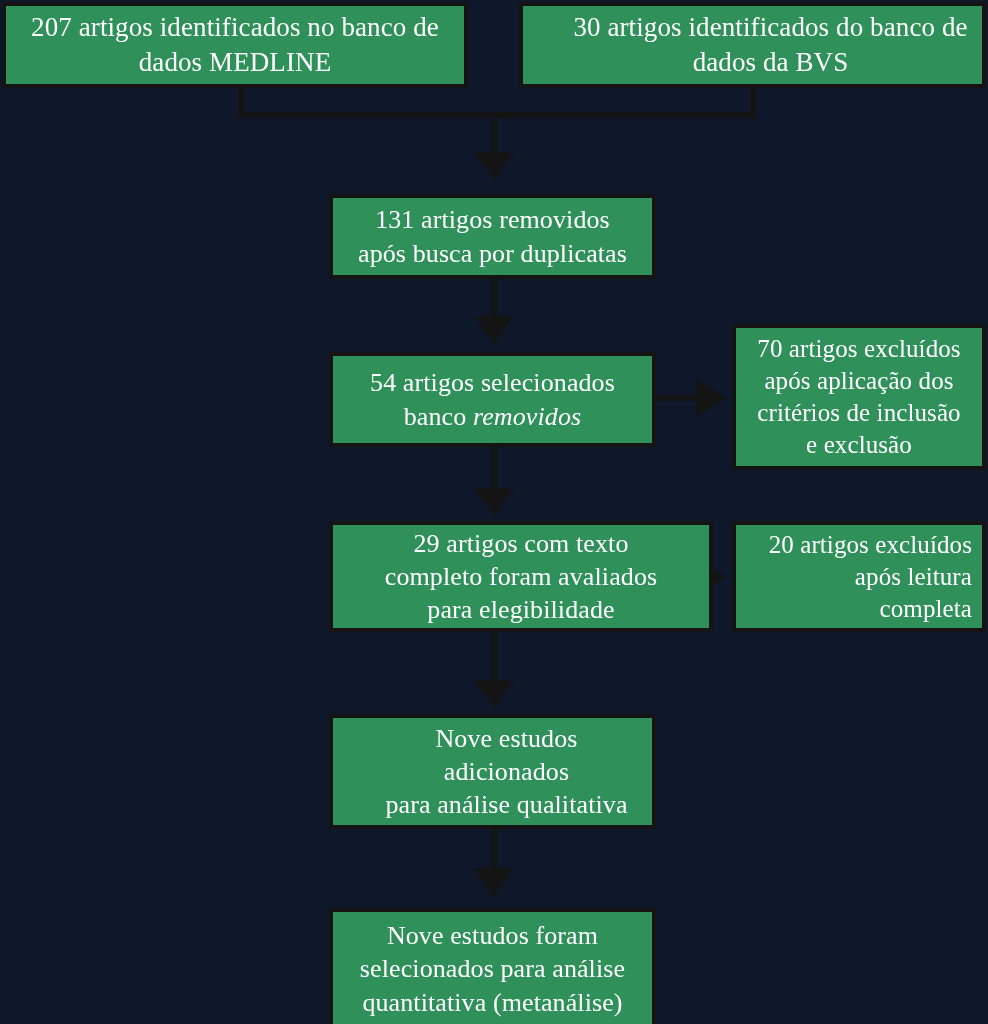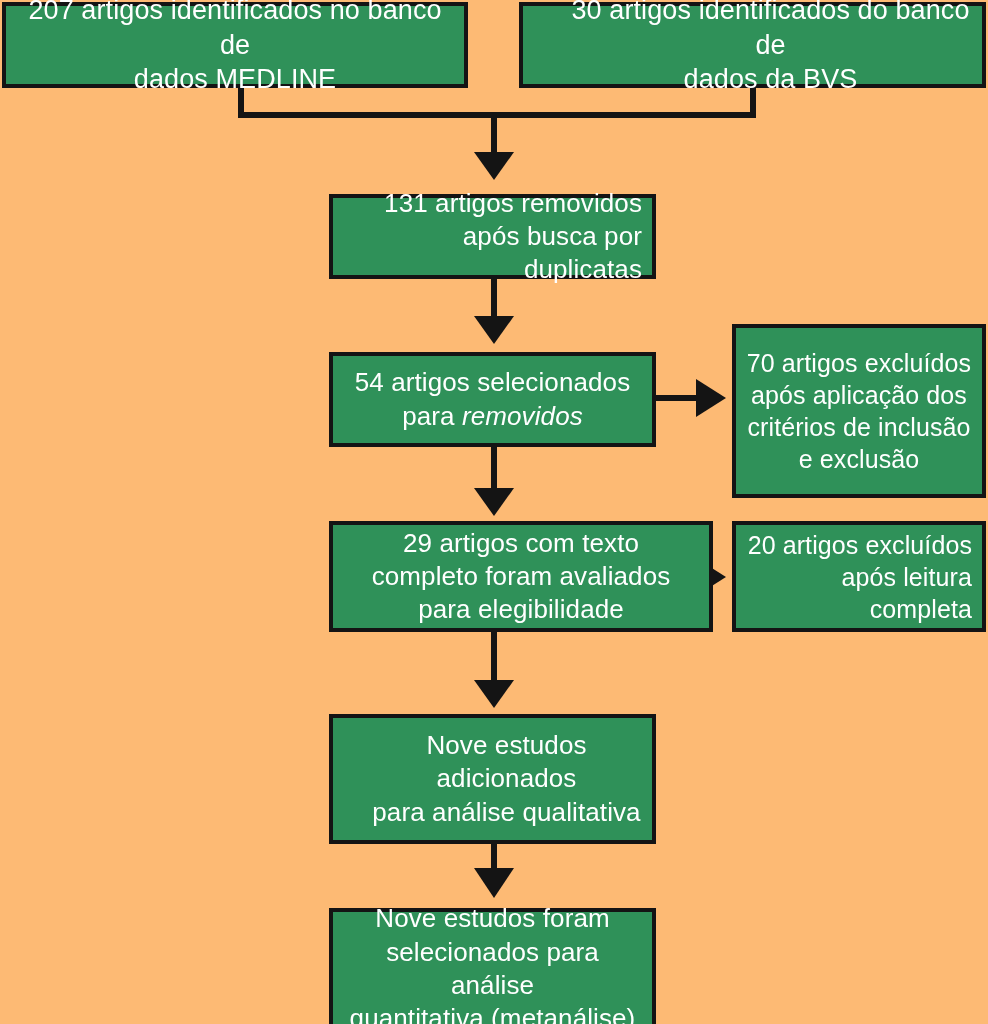--- a/index.html
+++ b/index.html
@@ -5,23 +5,23 @@
 <style>
   html, body {
     margin: 0;
     padding: 0;
     background: #ffffff;
   }
   #canvas {
     position: relative;
     width: 988px;
     height: 1024px;
-    background: #fdba74;
+    background: #0f172a;
     overflow: hidden;
-    font-family: Liberation Sans, sans-serif;
+    font-family: Liberation Serif, serif;
   }
   #connectors {
     position: absolute;
     left: 0;
     top: 0;
     width: 988px;
     height: 1024px;
     pointer-events: none;
   }
   .node {
@@ -89,49 +89,49 @@
   <div class="node" style="left:2px; top:2px; width:466px; height:86px;">
     <span class="label t-28">207 artigos identificados no banco de
 dados MEDLINE</span>
   </div>
 
   <div class="node" style="left:519px; top:2px; width:467px; height:86px;padding-left:36px;">
     <span class="label t-28">30 artigos identificados do banco de
 dados da BVS</span>
   </div>
 
-  <div class="node" style="left:329px; top:194px; width:327px; height:85px;text-align:right;">
+  <div class="node" style="left:329px; top:194px; width:327px; height:85px;">
     <span class="label t-27">131 artigos removidos
 após busca por duplicatas</span>
   </div>
 
   <div class="node" style="left:329px; top:352px; width:327px; height:95px;">
-    <span class="label t-27"><span>54 artigos selecionados</span><br><span>para </span><span class="ital">removidos</span></span>
+    <span class="label t-27"><span>54 artigos selecionados</span><br><span>banco </span><span class="ital">removidos</span></span>
   </div>
 
-  <div class="node" style="left:732px; top:324px; width:254px; height:174px;">
+  <div class="node" style="left:732px; top:324px; width:254px; height:146px;">
     <span class="label t-26">70 artigos excluídos
 após aplicação dos
 critérios de inclusão
 e exclusão</span>
   </div>
 
   <div class="node" style="left:329px; top:521px; width:384px; height:111px;">
     <span class="label t-27">29 artigos com texto
 completo foram avaliados
 para elegibilidade</span>
   </div>
 
   <div class="node" style="left:732px; top:521px; width:254px; height:111px;text-align:right;">
     <span class="label t-26">20 artigos excluídos
 após leitura
 completa</span>
   </div>
 
-  <div class="node" style="left:329px; top:714px; width:327px; height:130px;padding-left:28px;">
+  <div class="node" style="left:329px; top:714px; width:327px; height:115px;padding-left:28px;">
     <span class="label t-27">Nove estudos adicionados
 para análise qualitativa</span>
   </div>
 
   <div class="node" style="left:329px; top:908px; width:327px; height:122px;">
     <span class="label t-27">Nove estudos foram
 selecionados para análise
 quantitativa (metanálise)</span>
   </div>
 

